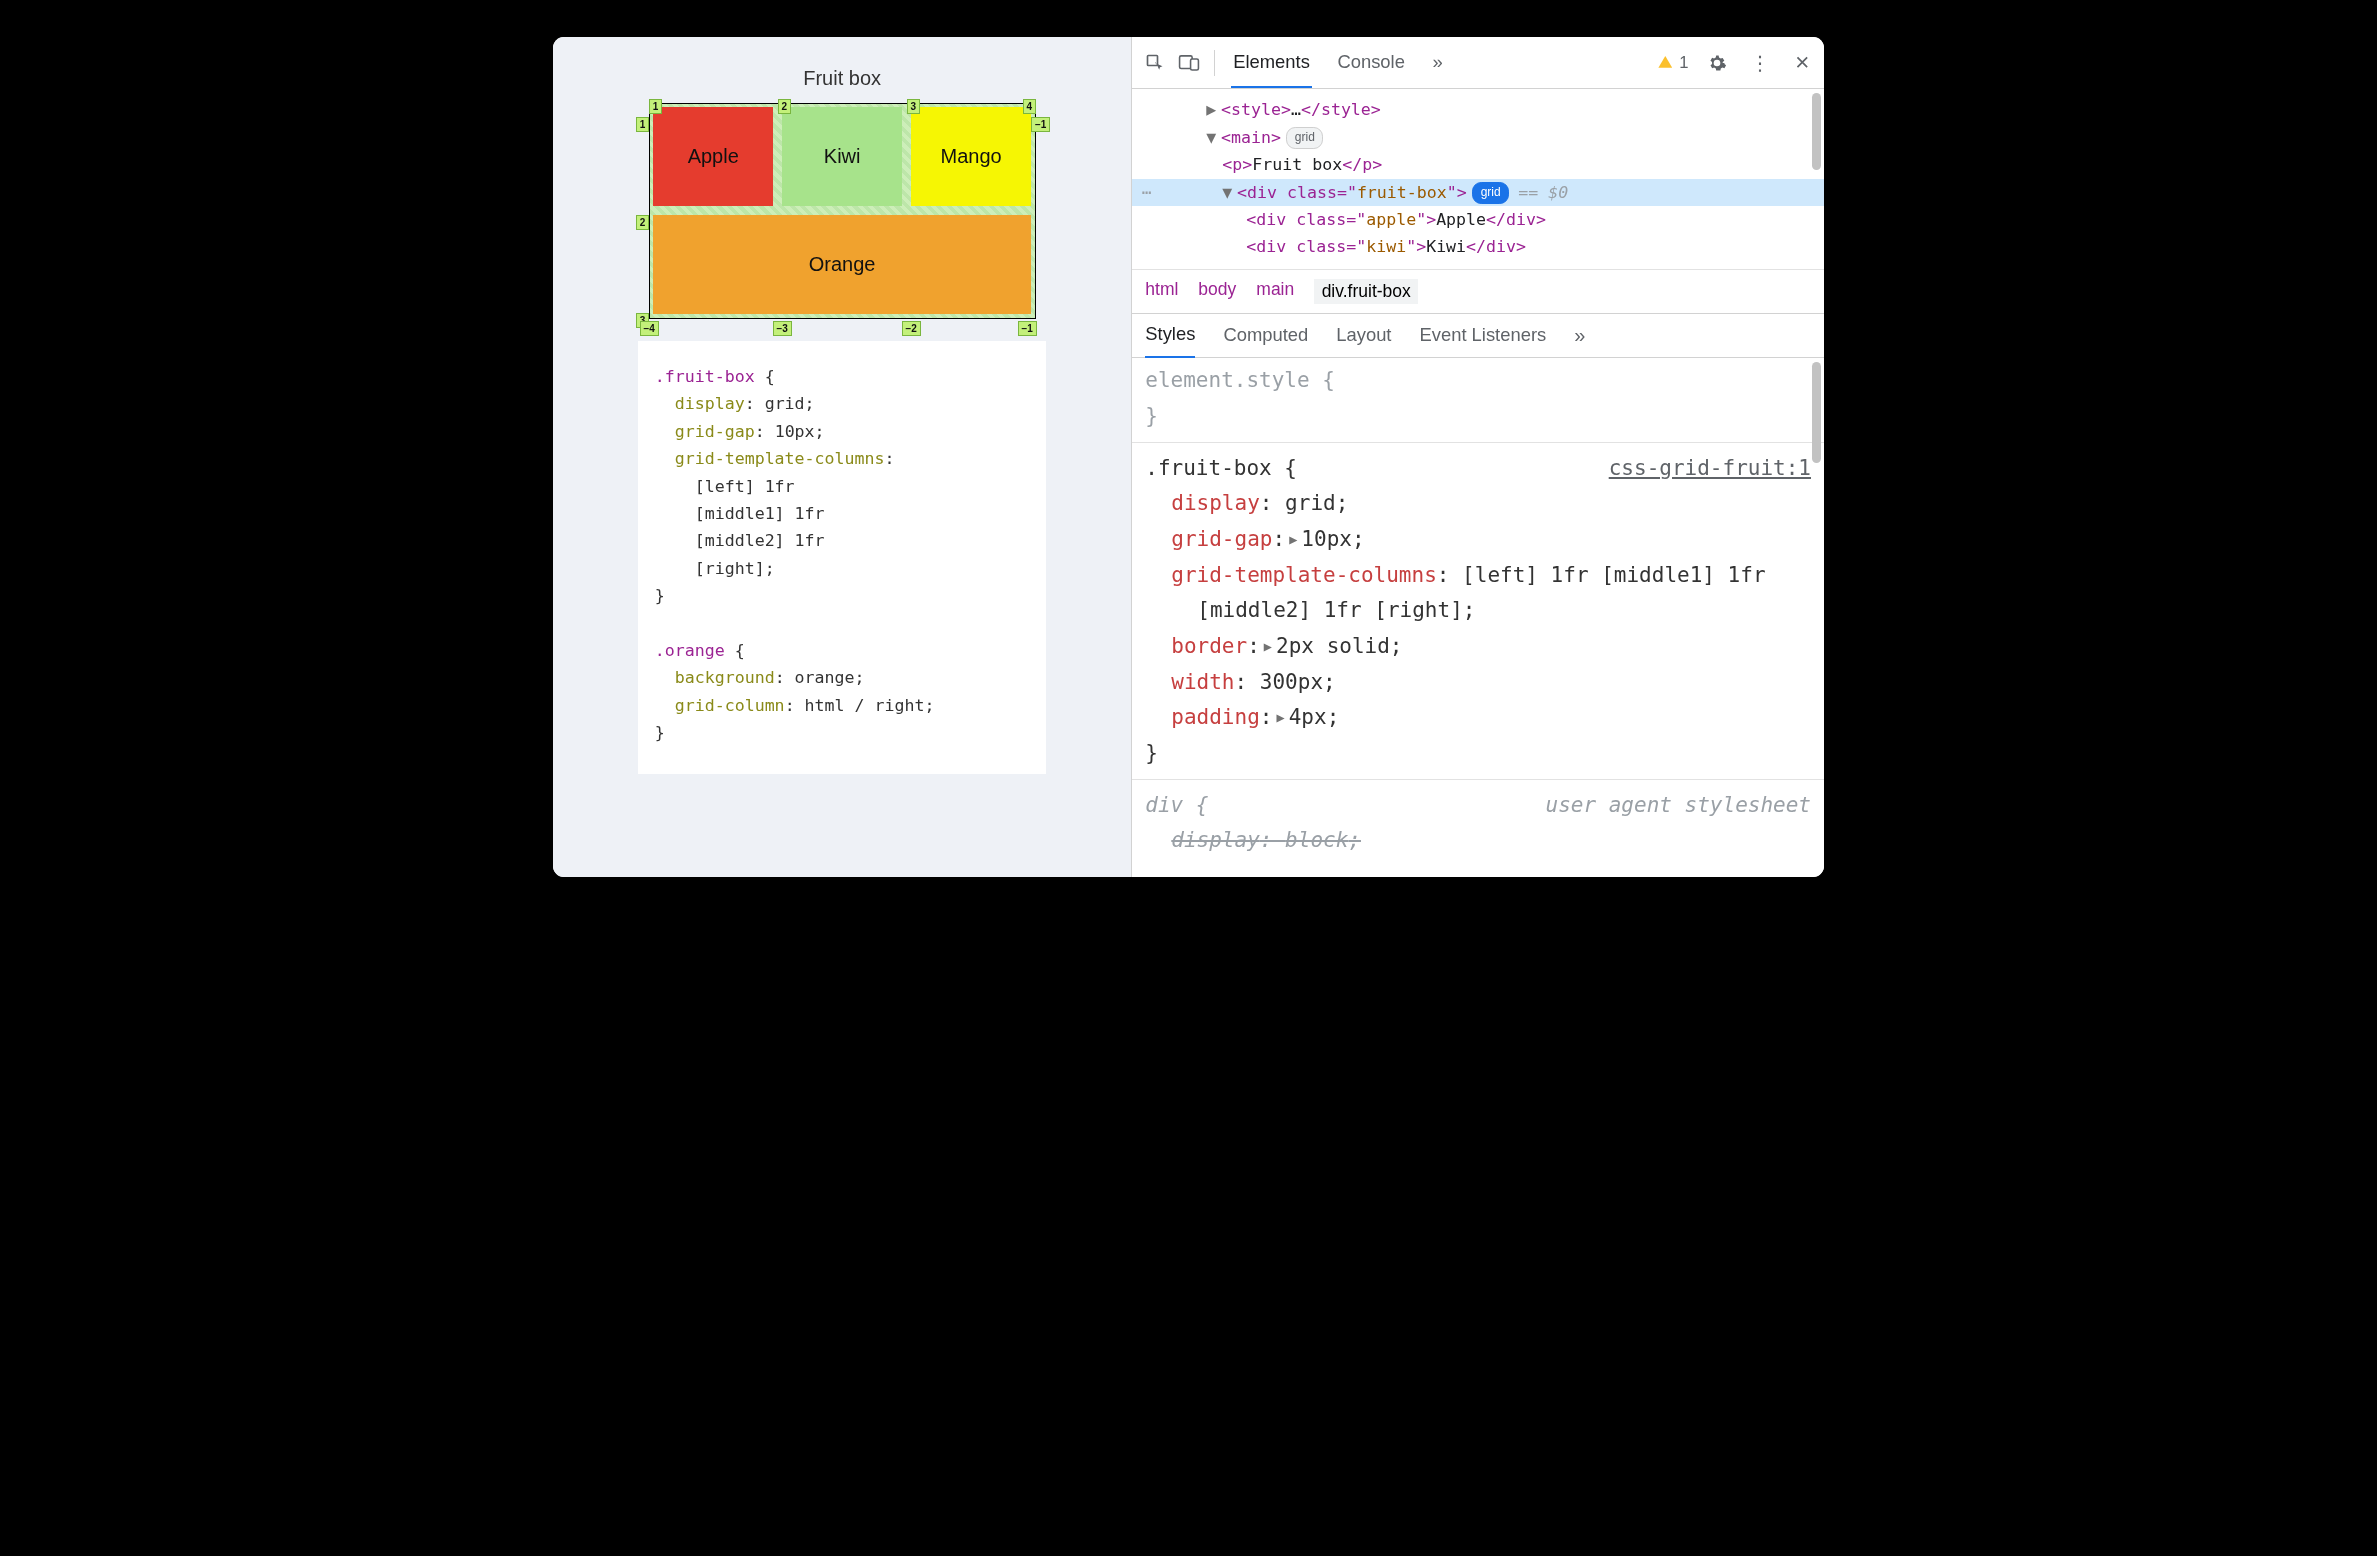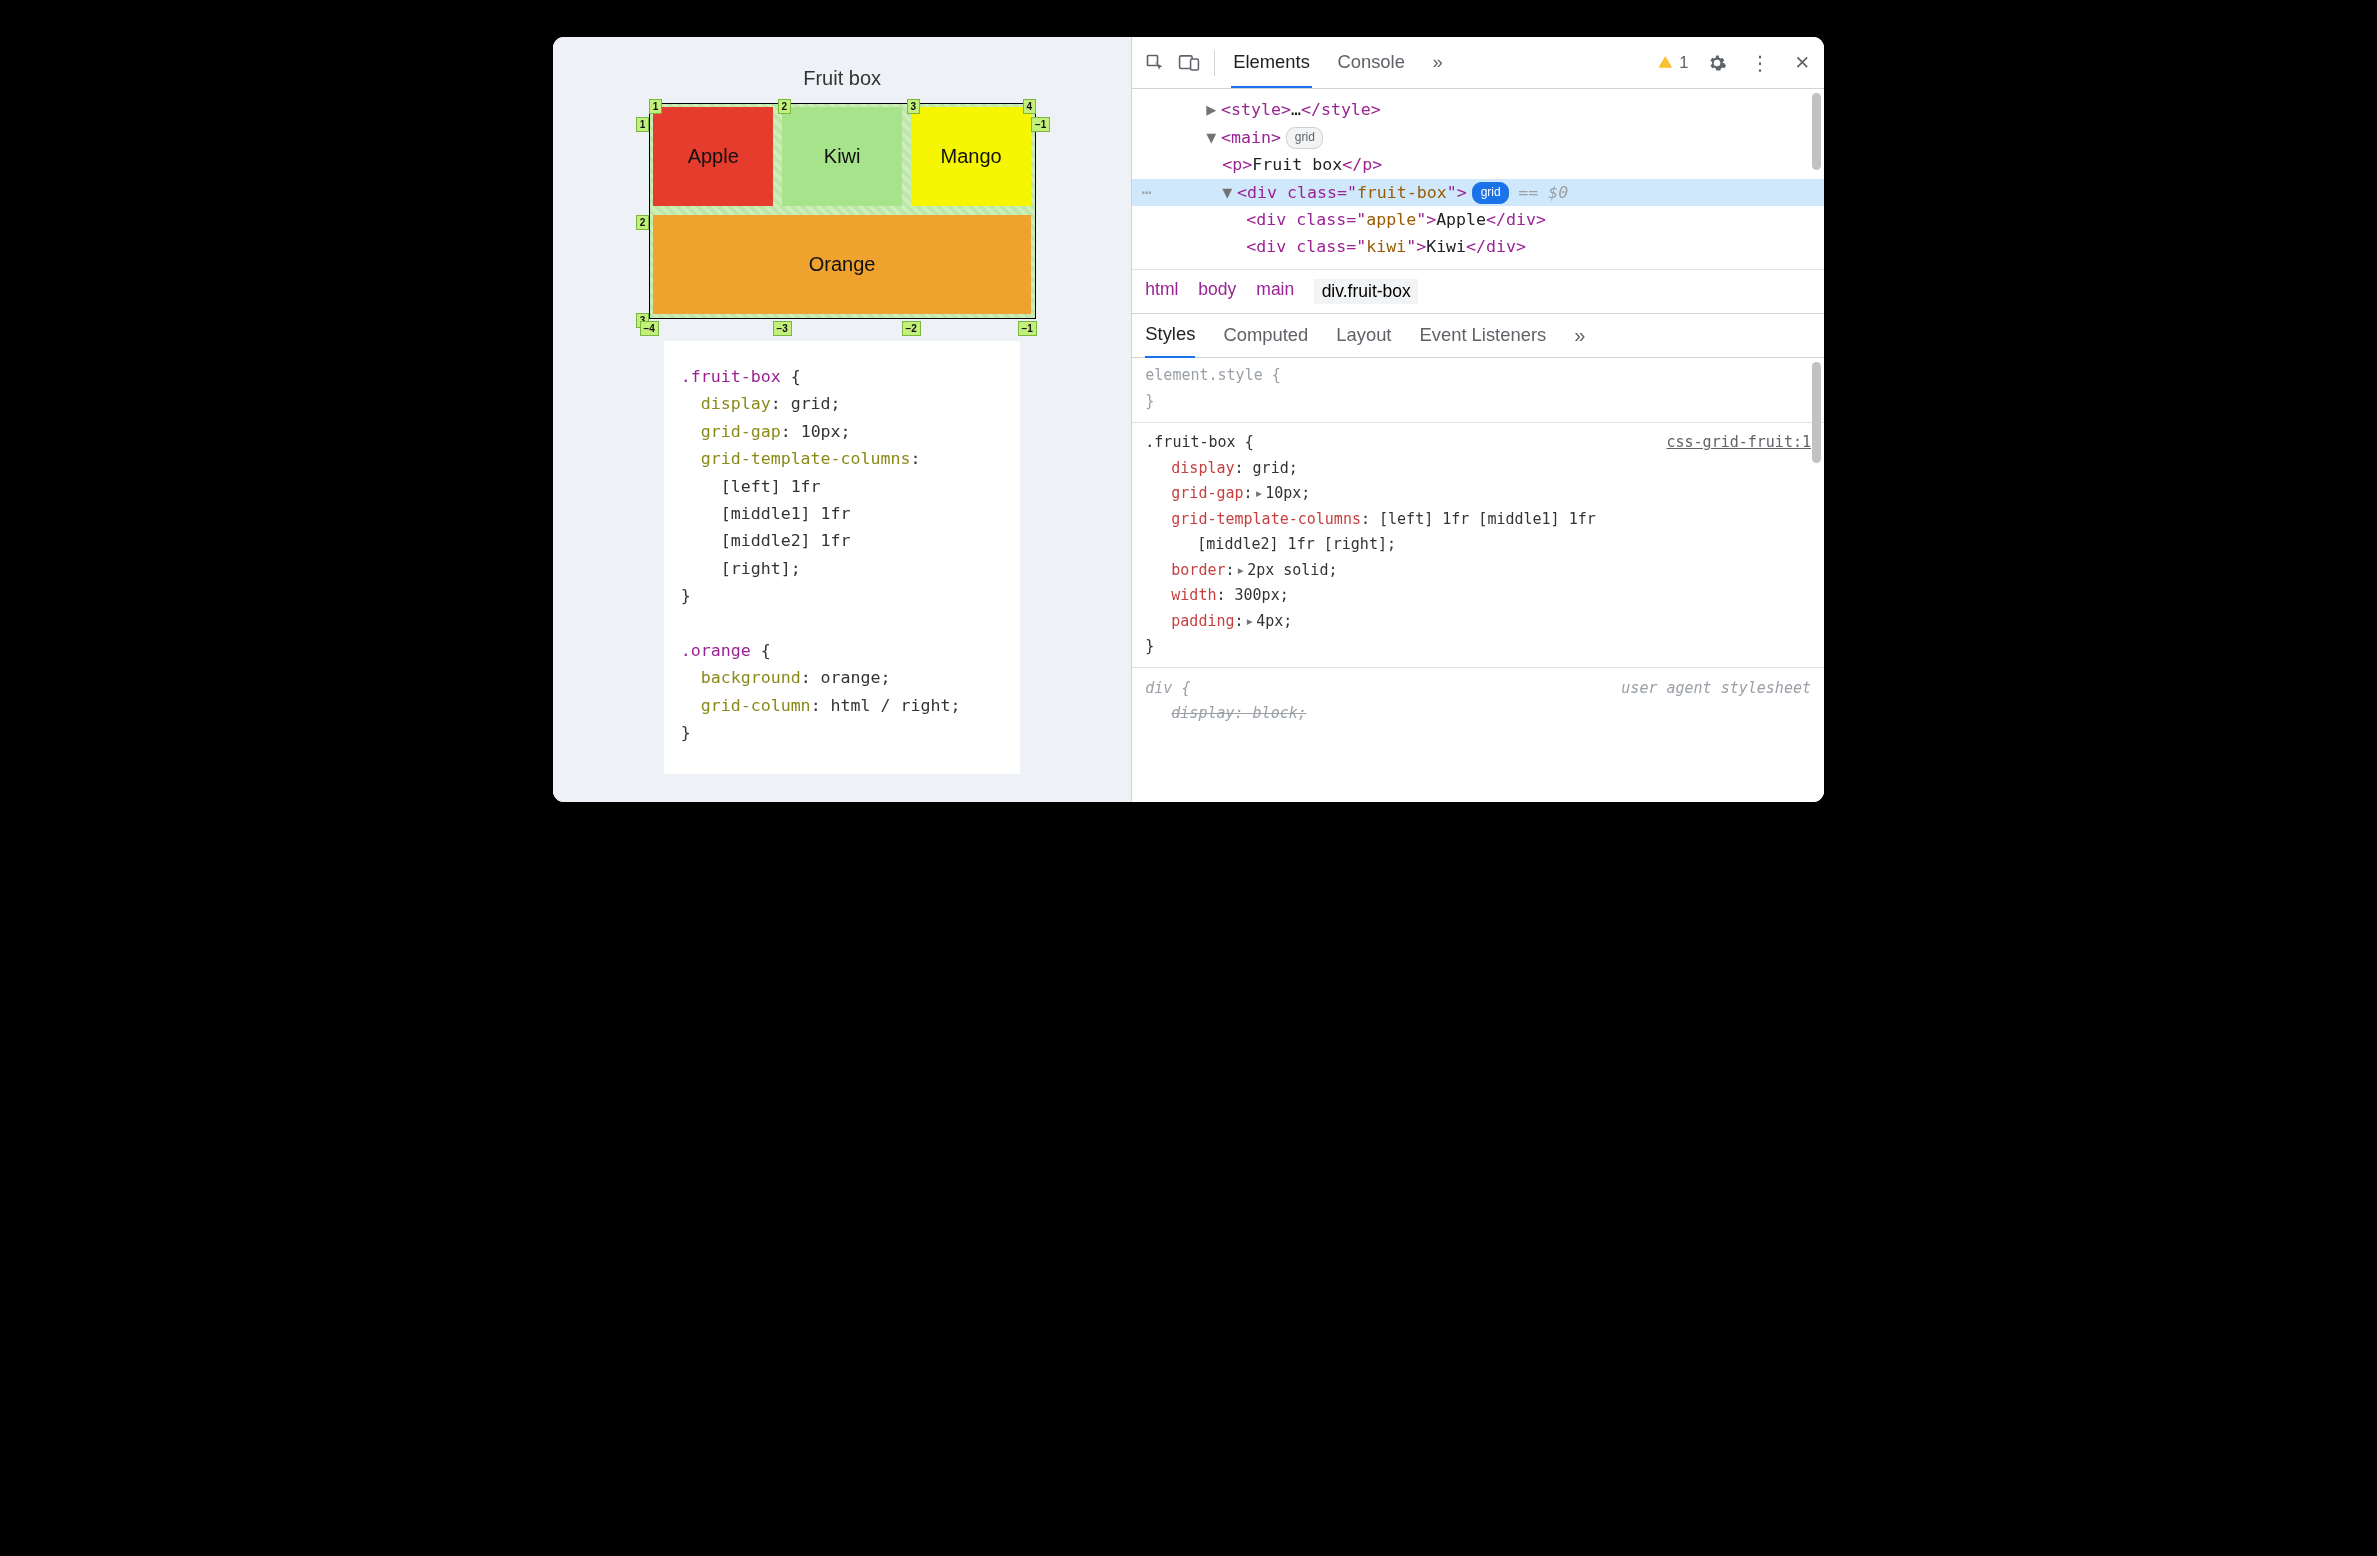--- a/index.html
+++ b/index.html
@@ -80,21 +80,21 @@
     font-weight: 600;
     color: #111;
     padding: 0 2.8px;
     line-height: 13px;
     min-width: 13px;
     text-align: center;
   }
   .code-block {
     background: #fff;
     margin: 22px auto 0;
-    width: 356px;
+    width: 408px;
     padding: 22px 16.6px 28px;
     font-family: "SF Mono", Menlo, Consolas, monospace;
     font-size: 16.6px;
     line-height: 1.65;
     white-space: pre;
     color: #333;
   }
   .sel { color: #9b2393; }
   .prop { color: #8a8a19; }
   .val { color: #333; }
@@ -183,21 +183,21 @@
   .pane-toggle {
     width:20px; height:20px; border:1.4px solid #5f6368; position:relative;
   }
   .pane-toggle::before {
     content:""; position:absolute; right:2.8px; top:2.8px; bottom:2.8px; width:5.5px;
     background:#5f6368;
   }
   
   .styles-body {
     font-family: "SF Mono", Menlo, Consolas, monospace;
-    font-size: 15px; line-height:1.7; padding: 5.5px 13px 18.4px 13px;
+    font-size: 21px; line-height:1.7; padding: 5.5px 13px 18.4px 13px;
     flex:1; overflow:hidden; position:relative;
   }
   .rule-head { display:flex; justify-content:space-between; color:#5f6368; }
   .rule-head .selc { color:#333; }
   .src { text-decoration: underline; color:#5f6368; }
   .decl { padding-left: 26px; }
   .pr { color:#c63f3f; }
   .vl { color:#333; }
   .expand-tri { color:#737373; margin: 0 1.8px; }
   .hr { border-top:0.9px solid #e2e2e2; margin: 7.4px -13px; }

